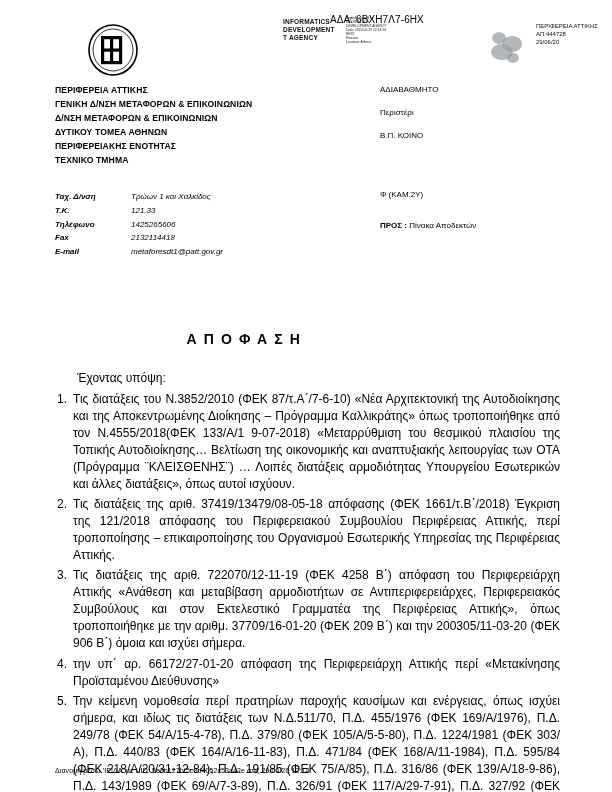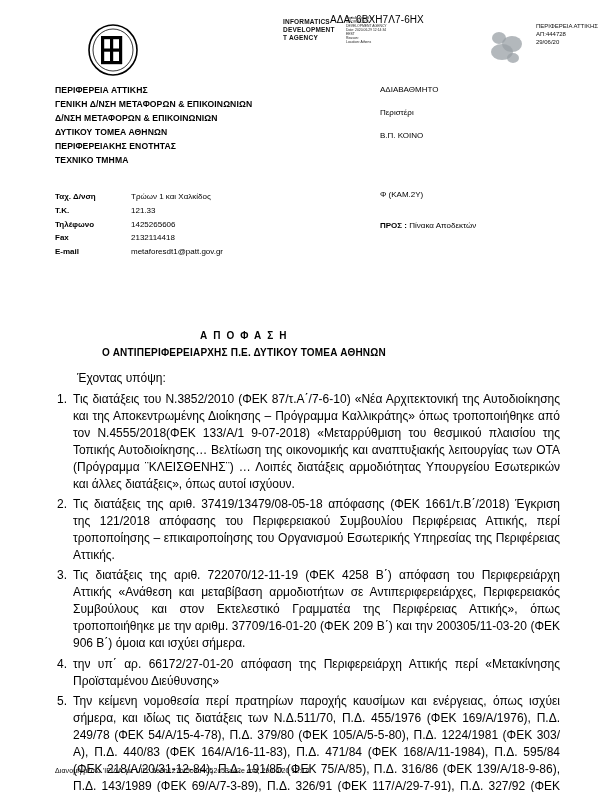--- a/index.html
+++ b/index.html
@@ -100,20 +100,21 @@
   .right-col .r1 { margin-bottom: 10px; }
   .right-col .r2 { margin-bottom: 10px; }
 
   
   .contact {
     position: absolute;
     top: 190px;
     left: 55px;
     font-size: 8px;
     line-height: 1.72;
+    font-style: italic;
   }
   .contact table { border-collapse: collapse; }
   .contact td { padding: 0; vertical-align: top; }
   .contact td.k {
     font-weight: bold;
     width: 76px;
     white-space: nowrap;
   }
   .contact td.v { white-space: nowrap; }
 
@@ -145,21 +146,21 @@
   .subject b { font-weight: bold; }
   .subject .body { display: block; padding-left: 34px; text-indent: -34px; }
 
   
   .decision-head {
     position: absolute;
     top: 328px;
     left: 0;
     width: 488px;
     text-align: center;
-    font-size: 10px;
+    font-size: 14px;
     font-weight: bold;
     line-height: 1.65;
     letter-spacing: 1.6px;
   }
   .decision-head .l2 { letter-spacing: 0.2px; }
 
   
   .body-wrap {
     position: absolute;
     top: 370px;
@@ -293,21 +294,20 @@
 
   <div class="fkam">Φ (ΚΑΜ.2Υ)</div>
   <div class="pros">
     <span>ΠΡΟΣ :</span>
     <span class="norm">Πίνακα Αποδεκτών</span>
   </div>
 
 
   <div class="decision-head">
     <div>Α Π Ο Φ Α Σ Η</div>
-    <div class="l2">Ο ΑΝΤΙΠΕΡΙΦΕΡΕΙΑΡΧΗΣ Π.Ε. ΔΥΤΙΚΟΥ ΤΟΜΕΑ ΑΘΗΝΩΝ</div>
   </div>
 
   <div class="body-wrap">
     <div class="having">Έχοντας υπόψη:</div>
     <ol class="items">
       <li>Τις διατάξεις του Ν.3852/2010 (ΦΕΚ 87/τ.Α΄/7-6-10) «Νέα Αρχιτεκτονική της Αυτοδιοίκησης και της Αποκεντρωμένης Διοίκησης – Πρόγραμμα Καλλικράτης» όπως τροποποιήθηκε από τον Ν.4555/2018(ΦΕΚ 133/Α/1 9-07-2018) «Μεταρρύθμιση του θεσμικού πλαισίου της Τοπικής Αυτοδιοίκησης… Βελτίωση της οικονομικής και αναπτυξιακής λειτουργίας των ΟΤΑ (Πρόγραμμα ¨ΚΛΕΙΣΘΕΝΗΣ¨) … Λοιπές διατάξεις αρμοδιότητας Υπουργείου Εσωτερικών και άλλες διατάξεις», όπως αυτοί ισχύουν.</li>
       <li>Τις διατάξεις της αριθ. 37419/13479/08-05-18 απόφασης (ΦΕΚ 1661/τ.Β΄/2018) Έγκριση της 121/2018 απόφασης του Περιφερειακού Συμβουλίου Περιφέρειας Αττικής, περί τροποποίησης – επικαιροποίησης του Οργανισμού Εσωτερικής Υπηρεσίας της Περιφέρειας Αττικής.</li>
       <li>Τις διατάξεις της αριθ. 722070/12-11-19 (ΦΕΚ 4258 Β΄) απόφαση του Περιφερειάρχη Αττικής «Ανάθεση και μεταβίβαση αρμοδιοτήτων σε Αντιπεριφερειάρχες, Περιφερειακός Συμβούλους και στον Εκτελεστικό Γραμματέα της Περιφέρειας Αττικής», όπως τροποποιήθηκε με την αριθμ. 37709/16-01-20 (ΦΕΚ 209 Β΄) και την 200305/11-03-20 (ΦΕΚ 906 Β΄) όμοια και ισχύει σήμερα.</li>
       <li>την υπ΄ αρ. 66172/27-01-20 απόφαση της Περιφερειάρχη Αττικής περί «Μετακίνησης Προϊσταμένου Διεύθυνσης»</li>
       <li>Την κείμενη νομοθεσία περί πρατηρίων παροχής καυσίμων και ενέργειας, όπως ισχύει σήμερα, και ιδίως τις διατάξεις των Ν.Δ.511/70, Π.Δ. 455/1976 (ΦΕΚ 169/Α/1976), Π.Δ. 249/78 (ΦΕΚ 54/Α/15-4-78), Π.Δ. 379/80 (ΦΕΚ 105/Α/5-5-80), Π.Δ. 1224/1981 (ΦΕΚ 303/Α), Π.Δ. 440/83 (ΦΕΚ 164/Α/16-11-83), Π.Δ. 471/84 (ΦΕΚ 168/Α/11-1984), Π.Δ. 595/84 (ΦΕΚ 218/Α/20/31-12-84), Π.Δ. 191/85 (ΦΕΚ 75/Α/85), Π.Δ. 316/86 (ΦΕΚ 139/Α/18-9-86), Π.Δ. 143/1989 (ΦΕΚ 69/Α/7-3-89), Π.Δ. 326/91 (ΦΕΚ 117/Α/29-7-91), Π.Δ. 327/92 (ΦΕΚ 163/Α/92), Κ.Υ.Α. αρ.15541/5-2-1992 (ΦΕΚ 108/Β), Ν.2465/1997 (ΦΕΚ28/Α), Π.Δ. 269/98 (ΦΕΚ 196/Α/21-08-98), Π.Δ. 282/99 (ΦΕΚ 242/Α/10-11-99), Ν.2801/2000 (ΦΕΚ 46/Α), ΚΥΑ οικ.24841/1144/2001 (ΦΕΚ 502/Β), Ν.3054/2002 (ΦΕΚ 230/Α), Ν.3335/2005 (ΦΕΚ 95/Α), Κ.Υ.Α. Δ2/ΑΦ 5/οικ.2490/2005 (ΦΕΚ 218/Β), Π.Δ. 118/2006 (ΦΕΚ119/Α), Ν.3710/2008 (ΦΕΚ216/Α), Ν.3784/2009 (ΦΕΚ137/Α), Υ.Α. οικ.20155/1268/2009 (ΦΕΚ705/Β), Ν.3897/2010 (ΦΕΚ 208/Α), Ν.3844/2010 (ΦΕΚ 63/Α/03-05-2010), Υ.Α. οικ.43484/3244/2-12-2010 (ΦΕΚ 2025/Β), Κ.Υ.Α. Φ2-1617/7-12-2010 (ΦΕΚ 1980/Β), Ν.3908/2011 (ΦΕΚ 8/Α), ΚΥΑ οικ.52424/8501/09-11-11, Κ.Υ.Α. 1009/12 (ΦΕΚ 72/Β/2012), Ν.4070/2012 (ΦΕΚ 82/Α/01-04-2012), Υ.Α. οικ.18154/1250/12-04-12 (ΦΕΚ 1365/Β/27-04-2012), Υ.Α. Φ2-2022 (ΦΕΚ 3017/Β/14-11-2012) Υ.Α. 21523/763/Ε-103/12</li>

